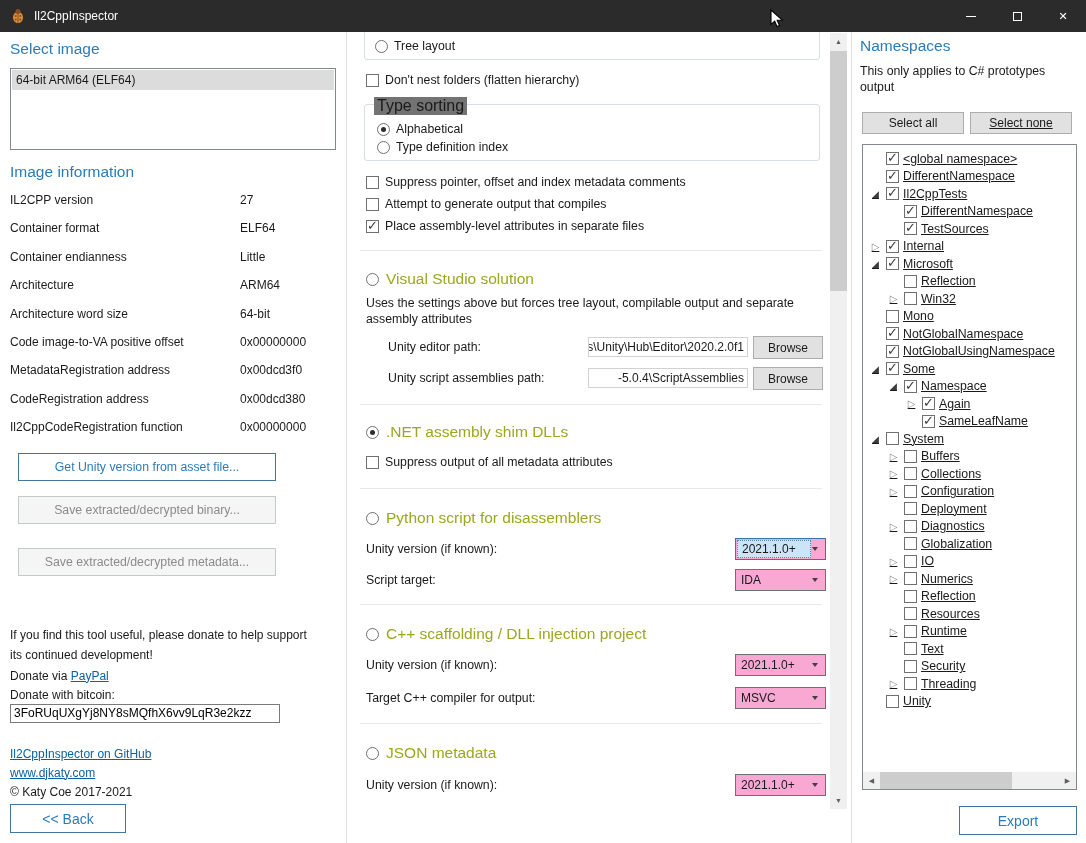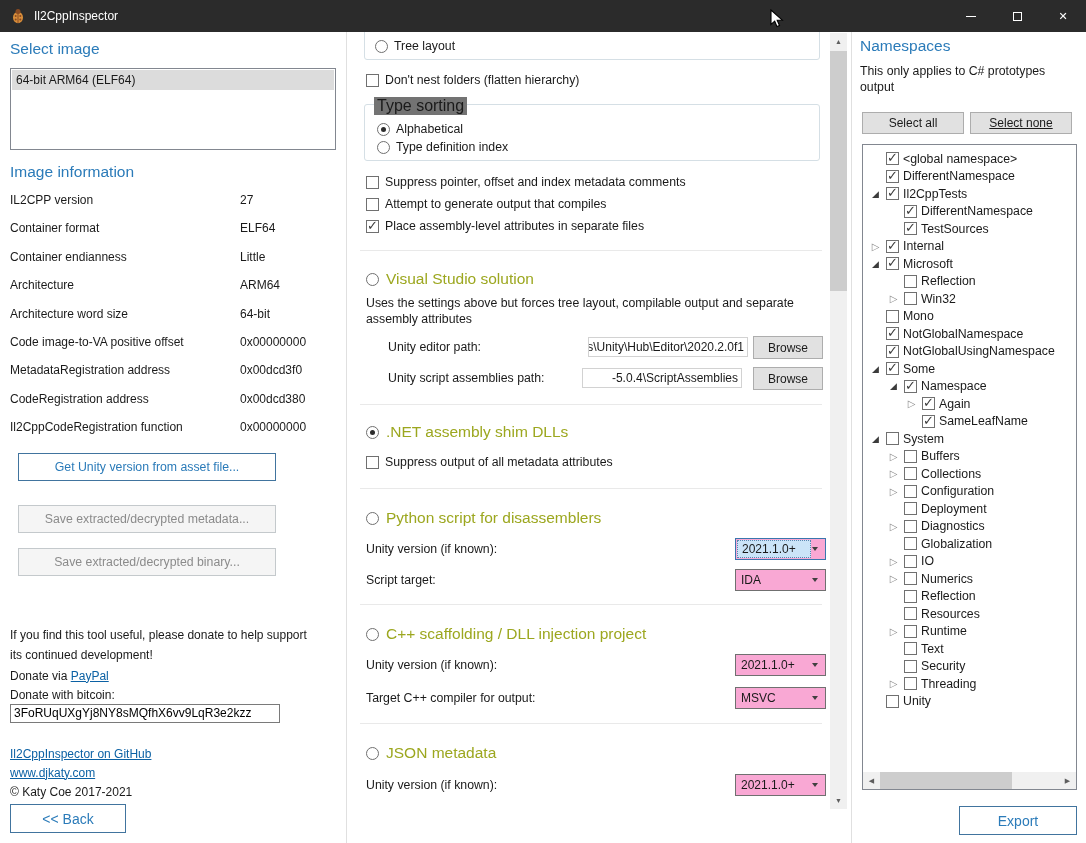--- a/index.html
+++ b/index.html
@@ -60,21 +60,21 @@
 .vscroll{position:absolute;width:17px;background:#f0f0f0;}
 .sb-btn{width:17px;height:17px;display:flex;align-items:center;justify-content:center;font-size:7px;color:#5e5e5e;flex:none;}
 .vscroll .sb-btn.down{position:absolute;bottom:0;left:0;}
 .sb-thumb{position:absolute;left:0;width:17px;background:#cdcdcd;}
 
 .right-panel{position:absolute;left:852px;top:0;width:234px;height:811px;}
 .right-panel .h-blue{position:absolute;left:8px;top:5px;}
 .ns-desc{position:absolute;font-size:12.3px;line-height:16px;}
 .btn-abs2{position:absolute;}
 .tree{position:absolute;left:10px;top:112px;width:215px;height:646px;border:1px solid #828790;background:#fff;overflow:hidden;}
-.tree-items{padding-top:5px;}
+.tree-items{padding-top:5px;text-decoration:underline;}
 .tree-row{height:17.5px;display:flex;align-items:center;gap:4px;white-space:nowrap;}
 .expander{width:13px;text-align:center;font-size:9px;color:#3c3c3c;flex:none;}
 .expander.dim{color:#8c8c8c;font-size:10px;}
 .tree-label{font-size:12.3px;}
 .hscroll{position:absolute;left:0;bottom:0;width:100%;height:17px;background:#f0f0f0;display:flex;align-items:center;}
 .hthumb{width:132px;height:17px;background:#cdcdcd;flex:none;}
 .hscroll .sb-btn.right{margin-left:auto;}
 .export-btn{position:absolute;left:107px;top:774px;width:118px;height:29px;font-size:14px;}
 .cursor{position:absolute;left:770px;top:9px;z-index:10;}
 </style>
@@ -154,22 +154,22 @@
           <div class="info-label">CodeRegistration address</div>
           <div class="info-value">0x00dcd380</div>
         </div>
         <div class="info-row">
           <div class="info-label">Il2CppCodeRegistration function</div>
           <div class="info-value">0x00000000</div>
         </div>
       </div>
 
     <button class="btn-blue btn-left" style="margin-top:4px;">Get Unity version from asset file...</button>
+    <button class="btn-disabled btn-left" style="margin-top:15px;">Save extracted/decrypted binary...</button>
     <button class="btn-disabled btn-left" style="margin-top:24px;">Save extracted/decrypted metadata...</button>
-    <button class="btn-disabled btn-left" style="margin-top:15px;">Save extracted/decrypted binary...</button>
 
     <div class="donate-msg">If you find this tool useful, please donate to help support its continued development!</div>
     <div class="line"><span>Donate via </span><a class="link">PayPal</a></div>
     <div class="line">Donate with bitcoin:</div>
     <input class="textbox-input" value="3FoRUqUXgYj8NY8sMQfhX6vv9LqR3e2kzz" style="">
 
     <div class="line" style="margin-top:23px;"><a class="link">Il2CppInspector on GitHub</a></div>
     <div class="line"><a class="link">www.djkaty.com</a></div>
     <div class="line">© Katy Coe 2017-2021</div>
 
@@ -226,21 +226,21 @@
     <div class="sec-desc" style="left:8px;top:263px;width:460px;">Uses the settings above but forces tree layout, compilable output and separate assembly attributes</div>
     <div class="abs-row" style="top:304px;">
       <span class="field-label" style="left:30px;">Unity editor path:</span>
       <div class="textbox" style="left:230px;width:160px;">
         <span>Files\Unity\Hub\Editor\2020.2.0f1</span>
       </div>
       <button class="btn btn-abs" style="left:395px;width:70px;">Browse</button>
     </div>
     <div class="abs-row" style="top:335px;">
       <span class="field-label" style="left:30px;">Unity script assemblies path:</span>
-      <div class="textbox" style="left:224px;width:160px;">
+      <div class="textbox" style="left:230px;width:160px;">
         <span>-5.0.4\ScriptAssemblies</span>
       </div>
       <button class="btn btn-abs" style="left:395px;width:70px;">Browse</button>
     </div>
 
     <div class="sep" style="top:372px;"></div>
 
     <div class="sec-row" style="left:8px;top:391px;">
       <span class="radio on"></span>
       <span class="sec-title">.NET assembly shim DLLs</span>

